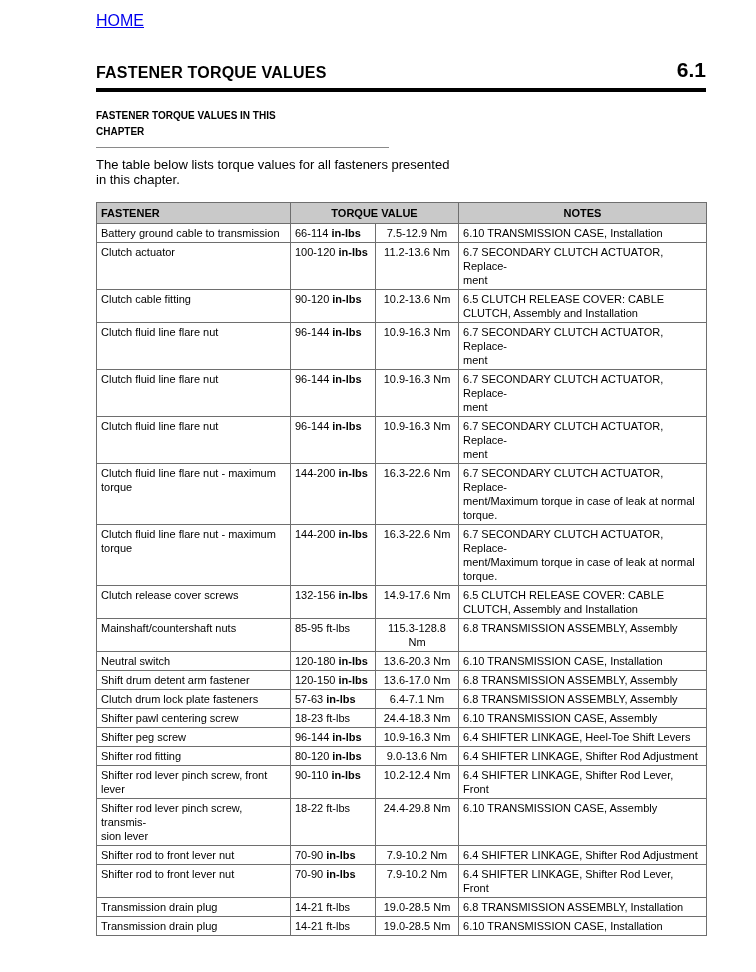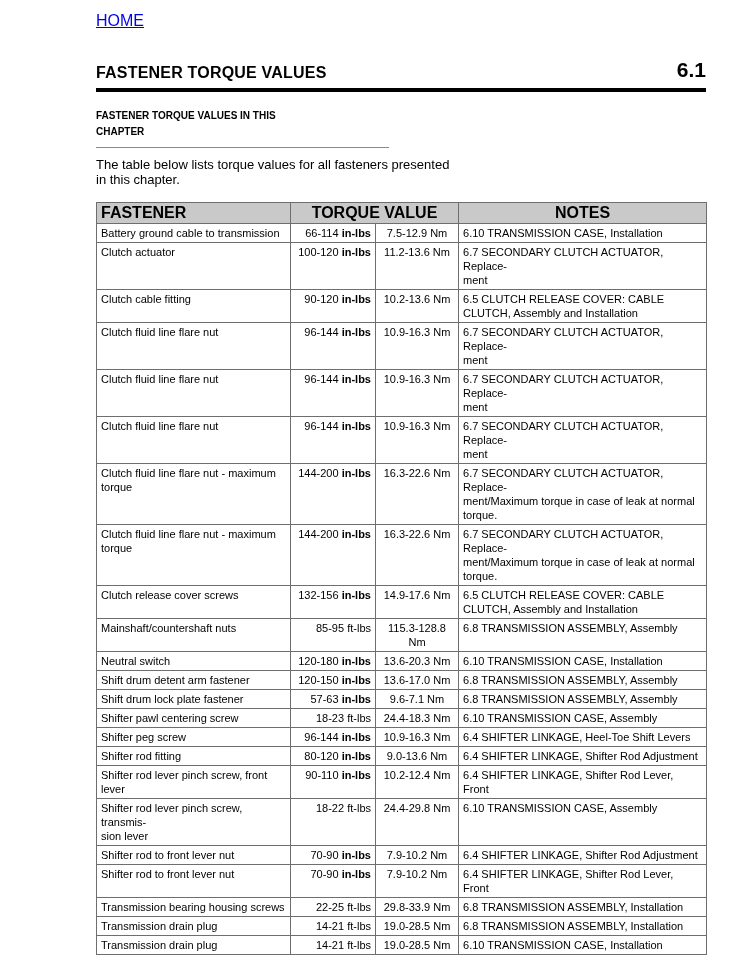--- a/index.html
+++ b/index.html
@@ -73,27 +73,27 @@
   table.torque th, table.torque td {
     border: 1px solid var(--table-border, #6e6e6e);
     padding: 2px 4px;
     vertical-align: top;
     line-height: 14px;
     overflow: hidden;
   }
   table.torque th {
     background: var(--header-bg, #c9c9c9);
     font-weight: bold;
-    font-size: 16px;
+    font-size: 11px;
     padding: 3px 4px;
   }
   th.h-fastener { text-align: left; }
   th.h-torque, th.h-notes { text-align: center; }
   td.c-fastener { text-align: left; white-space: pre-line; }
-  td.c-us { text-align: right; }
+  td.c-us { text-align: left; }
   td.c-metric { text-align: center; }
   td.c-notes { text-align: left; white-space: pre-line; margin-left: 20px; }
 </style>
 </head>
 <body>
 
 <div class="page">
 
   <a class="home-link">HOME</a>
 
@@ -202,23 +202,23 @@
           <td class="c-metric">13.6-20.3 Nm</td>
           <td class="c-notes">6.10 TRANSMISSION CASE, Installation</td>
         </tr>
         <tr>
           <td class="c-fastener">Shift drum detent arm fastener</td>
           <td class="c-us">120-150 <b>in-lbs</b></td>
           <td class="c-metric">13.6-17.0 Nm</td>
           <td class="c-notes">6.8 TRANSMISSION ASSEMBLY, Assembly</td>
         </tr>
         <tr>
-          <td class="c-fastener">Shift drum lock plate fastener</td>
+          <td class="c-fastener">Clutch drum lock plate fasteners</td>
           <td class="c-us">57-63 <b>in-lbs</b></td>
-          <td class="c-metric">9.6-7.1 Nm</td>
+          <td class="c-metric">6.4-7.1 Nm</td>
           <td class="c-notes">6.8 TRANSMISSION ASSEMBLY, Assembly</td>
         </tr>
         <tr>
           <td class="c-fastener">Shifter pawl centering screw</td>
           <td class="c-us">18-23 <span>ft-lbs</span></td>
           <td class="c-metric">24.4-18.3 Nm</td>
           <td class="c-notes">6.10 TRANSMISSION CASE, Assembly</td>
         </tr>
         <tr>
           <td class="c-fastener">Shifter peg screw</td>
@@ -251,26 +251,20 @@
           <td class="c-metric">7.9-10.2 Nm</td>
           <td class="c-notes">6.4 SHIFTER LINKAGE, Shifter Rod Adjustment</td>
         </tr>
         <tr>
           <td class="c-fastener">Shifter rod to front lever nut</td>
           <td class="c-us">70-90 <b>in-lbs</b></td>
           <td class="c-metric">7.9-10.2 Nm</td>
           <td class="c-notes">6.4 SHIFTER LINKAGE, Shifter Rod Lever, Front</td>
         </tr>
         <tr>
-          <td class="c-fastener">Transmission bearing housing screws</td>
-          <td class="c-us">22-25 <span>ft-lbs</span></td>
-          <td class="c-metric">29.8-33.9 Nm</td>
-          <td class="c-notes">6.8 TRANSMISSION ASSEMBLY, Installation</td>
-        </tr>
-        <tr>
           <td class="c-fastener">Transmission drain plug</td>
           <td class="c-us">14-21 <span>ft-lbs</span></td>
           <td class="c-metric">19.0-28.5 Nm</td>
           <td class="c-notes">6.8 TRANSMISSION ASSEMBLY, Installation</td>
         </tr>
         <tr>
           <td class="c-fastener">Transmission drain plug</td>
           <td class="c-us">14-21 <span>ft-lbs</span></td>
           <td class="c-metric">19.0-28.5 Nm</td>
           <td class="c-notes">6.10 TRANSMISSION CASE, Installation</td>

